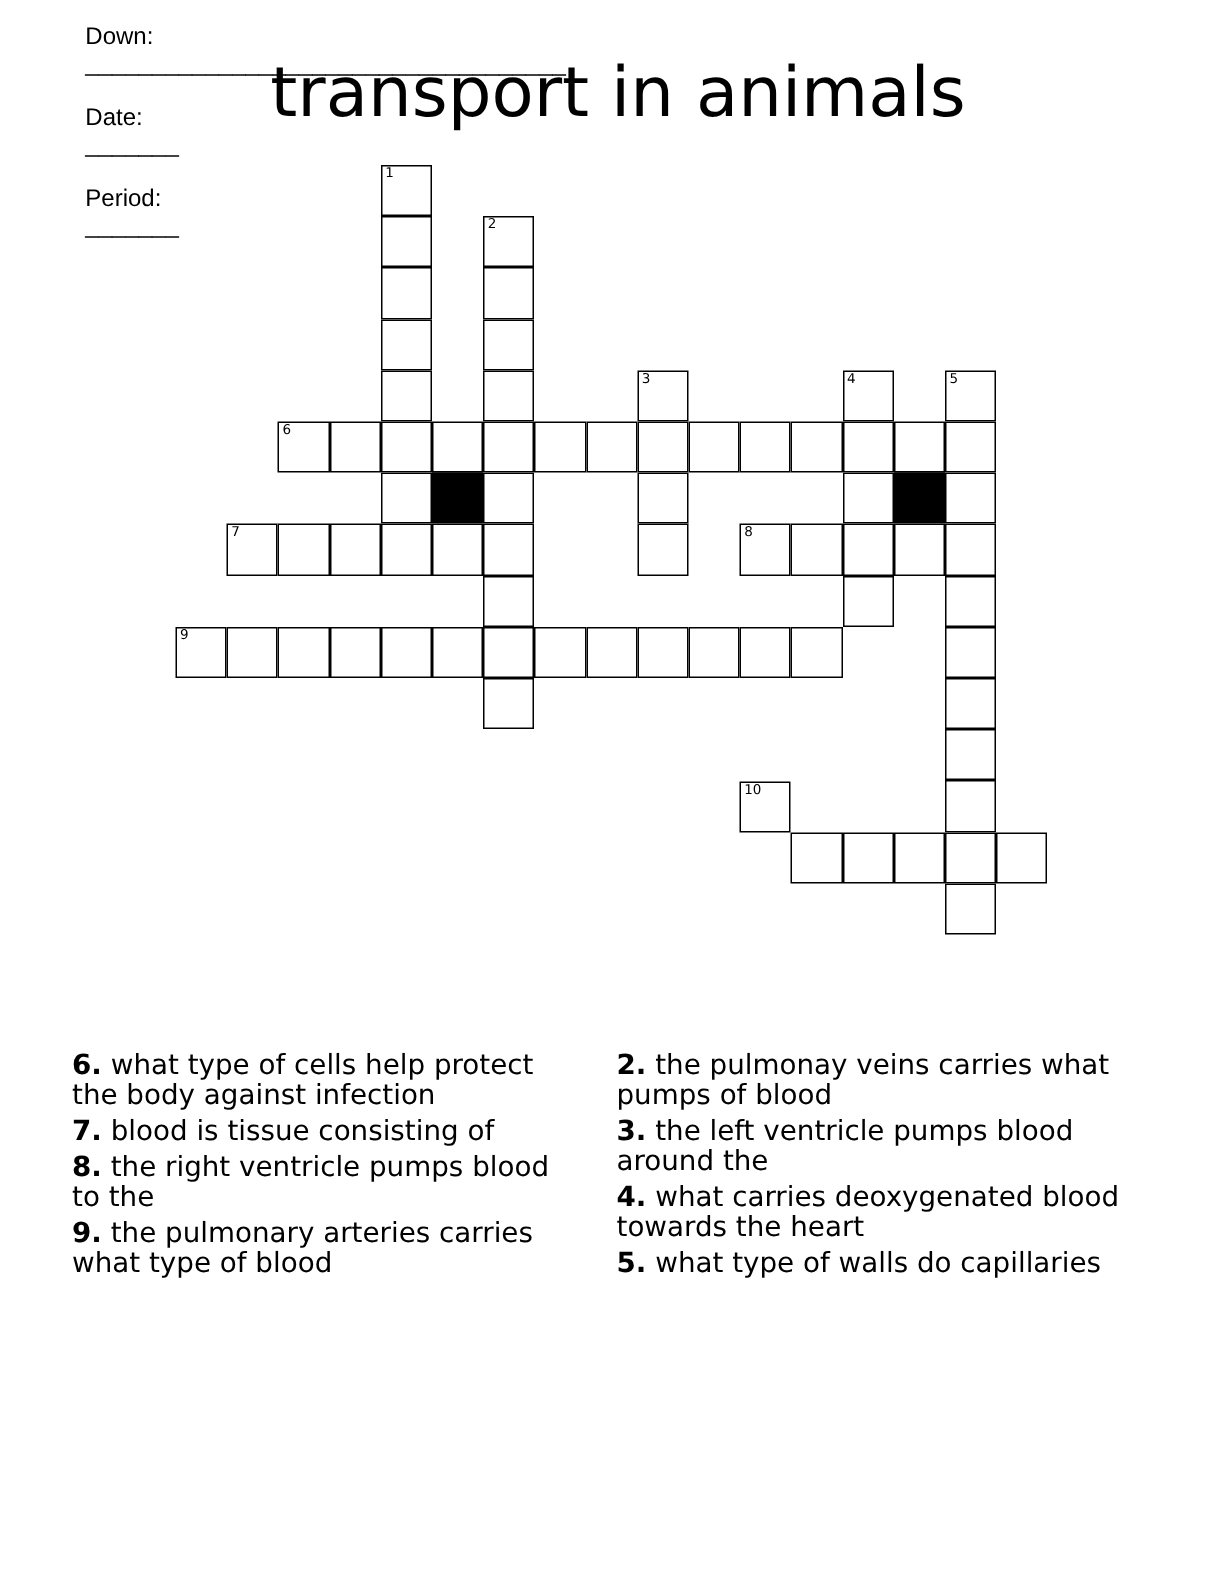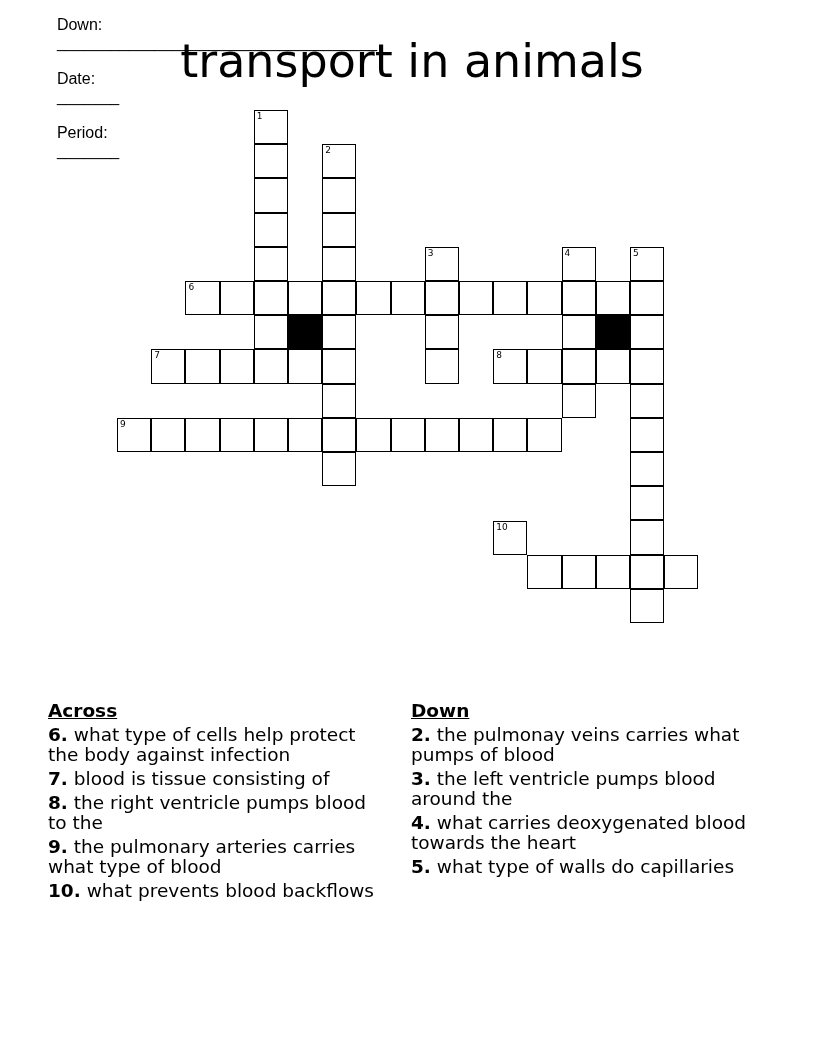--- a/index.html
+++ b/index.html
@@ -139,31 +139,28 @@
     </div>
     <div class="cell" style="left: 527.4px; top: 554.6px;"></div>
     <div class="cell" style="left: 561.6px; top: 554.6px;"></div>
     <div class="cell" style="left: 595.8px; top: 554.6px;"></div>
     <div class="cell" style="left: 630px; top: 554.6px;"></div>
     <div class="cell" style="left: 664.2px; top: 554.6px;"></div>
     <div class="cell" style="left: 630px; top: 588.8px;"></div>
   </div>
 
 <div class="clues across">
-  <div class="clue-head">Across</div>
   <div id="across-list">
       <div class="clue"><b>6.</b><span> what type of cells help protect the body against infection</span></div>
       <div class="clue"><b>7.</b><span> blood is tissue consisting of</span></div>
       <div class="clue"><b>8.</b><span> the right ventricle pumps blood to the</span></div>
       <div class="clue"><b>9.</b><span> the pulmonary arteries carries what type of blood</span></div>
-      <div class="clue"><b>10.</b><span> what prevents blood backflows</span></div>
     </div>
 </div>
 
 <div class="clues down">
-  <div class="clue-head">Down</div>
   <div id="down-list">
       <div class="clue"><b>2.</b><span> the pulmonay veins carries what pumps of blood</span></div>
       <div class="clue"><b>3.</b><span> the left ventricle pumps blood around the</span></div>
       <div class="clue"><b>4.</b><span> what carries deoxygenated blood towards the heart</span></div>
       <div class="clue"><b>5.</b><span> what type of walls do capillaries</span></div>
     </div>
 </div>
 
 </body></html>

